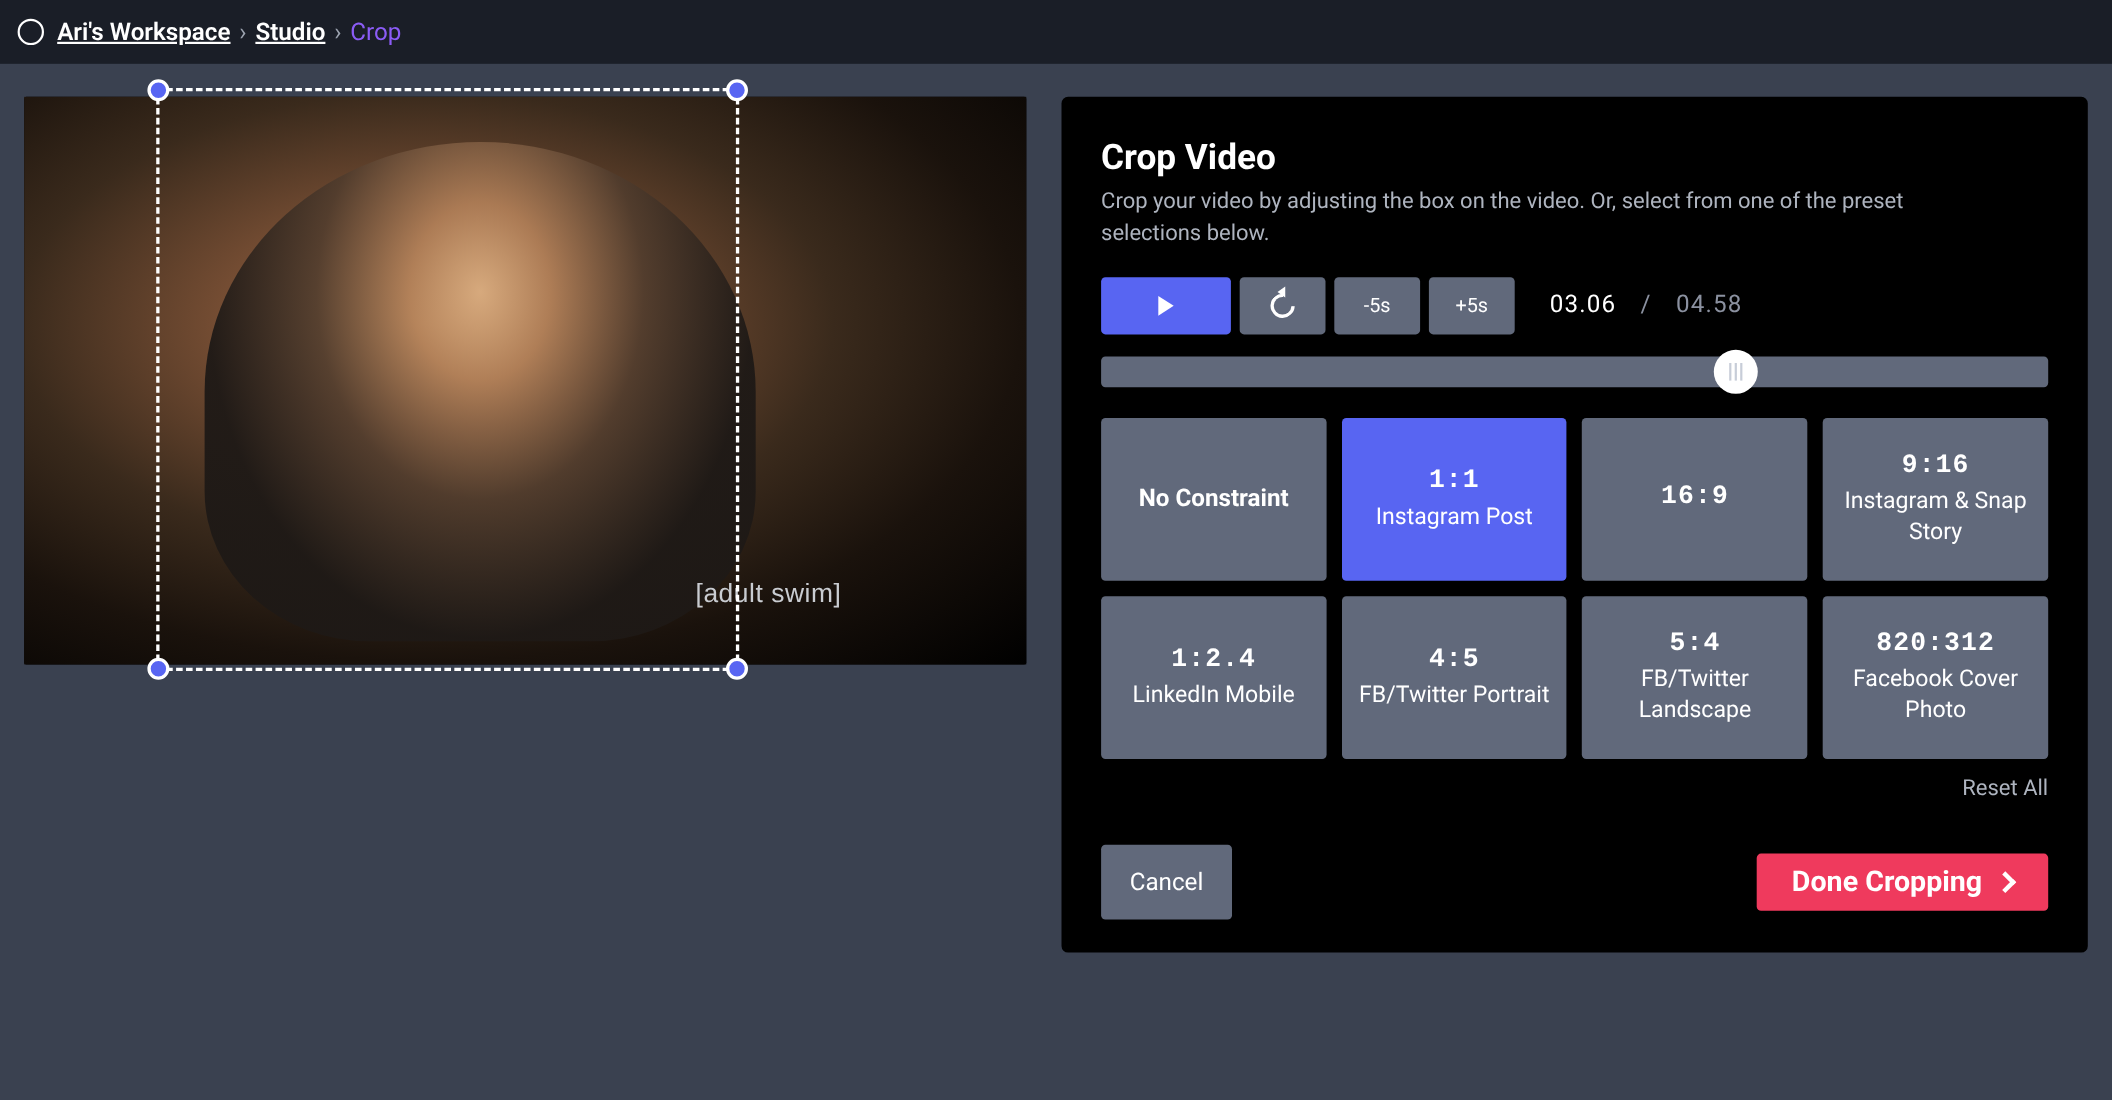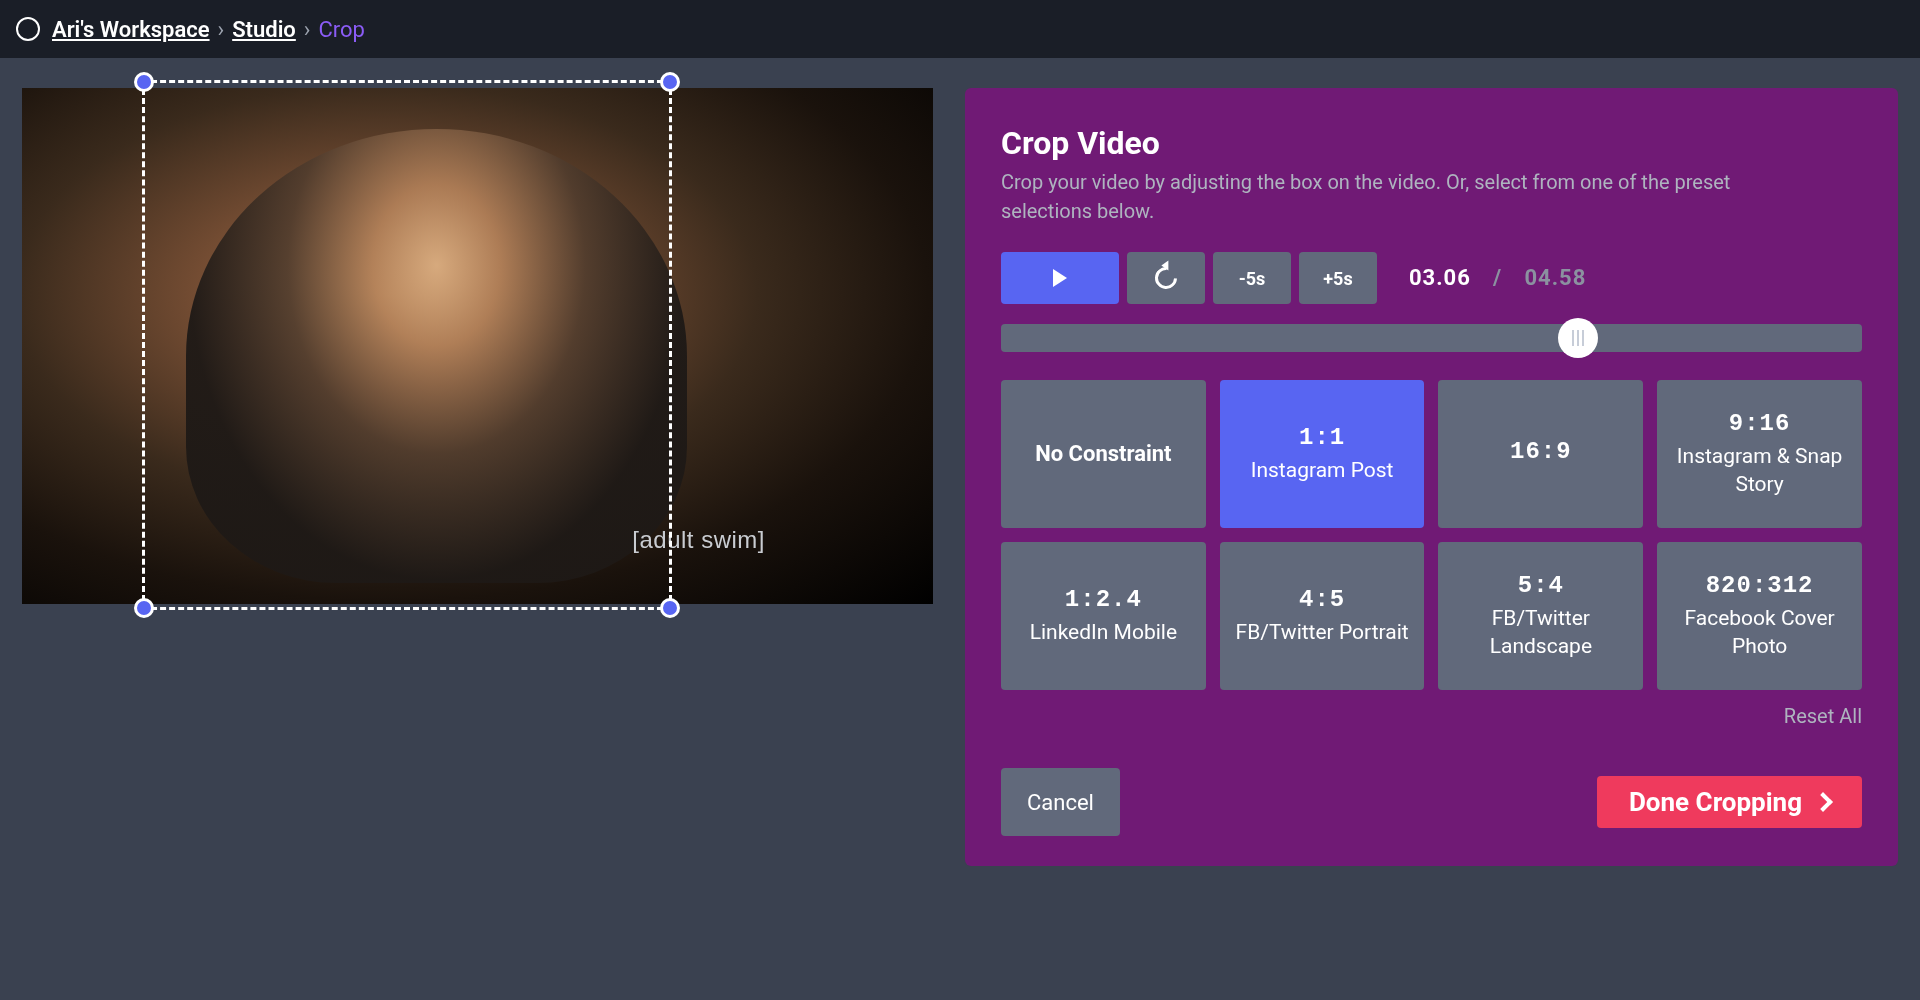--- a/index.html
+++ b/index.html
@@ -101,21 +101,21 @@
       background: #5865f2;
       border: 3px solid #fff;
       border-radius: 50%;
     }
     .crop-handle.tl { left: -11px; top: -11px; }
     .crop-handle.tr { right: -11px; top: -11px; }
     .crop-handle.bl { left: -11px; bottom: -11px; }
     .crop-handle.br { right: -11px; bottom: -11px; }
     .panel {
       width: 934px;
-      background: #701a75;
+      background: #000000;
       border-radius: 6px;
       padding: 36px 36px 30px 36px;
       display: flex;
       flex-direction: column;
     }
     .panel-title {
       font-size: 32px;
       font-weight: 700;
       margin-bottom: 6px;
     }
@@ -143,21 +143,20 @@
       align-items: center;
       justify-content: center;
     }
     .btn-play {
       background: #5865f2;
       width: 118px;
     }
     .btn-gray {
       background: #61697b;
       width: 78px;
-      font-weight: bold;
     }
     .play-triangle {
       width: 0;
       height: 0;
       border-left: 14px solid #fff;
       border-top: 9px solid transparent;
       border-bottom: 9px solid transparent;
     }
     .rewind-icon {
       width: 22px;
@@ -178,21 +177,21 @@
       border-right: 7px solid #fff;
       border-top: 5px solid transparent;
       border-bottom: 5px solid transparent;
       transform: rotate(42deg);
     }
     .timecode {
       font-family: "Courier New", monospace;
       font-size: 22px;
       margin-left: 24px;
       letter-spacing: 1px;
-      font-weight: 700;
+      font-weight: 400;
     }
     .timecode .divider {
       color: #8b91a0;
       margin: 0 8px;
     }
     .timecode .total {
       color: #8b91a0;
     }
     .progress-bar {
       position: relative;

